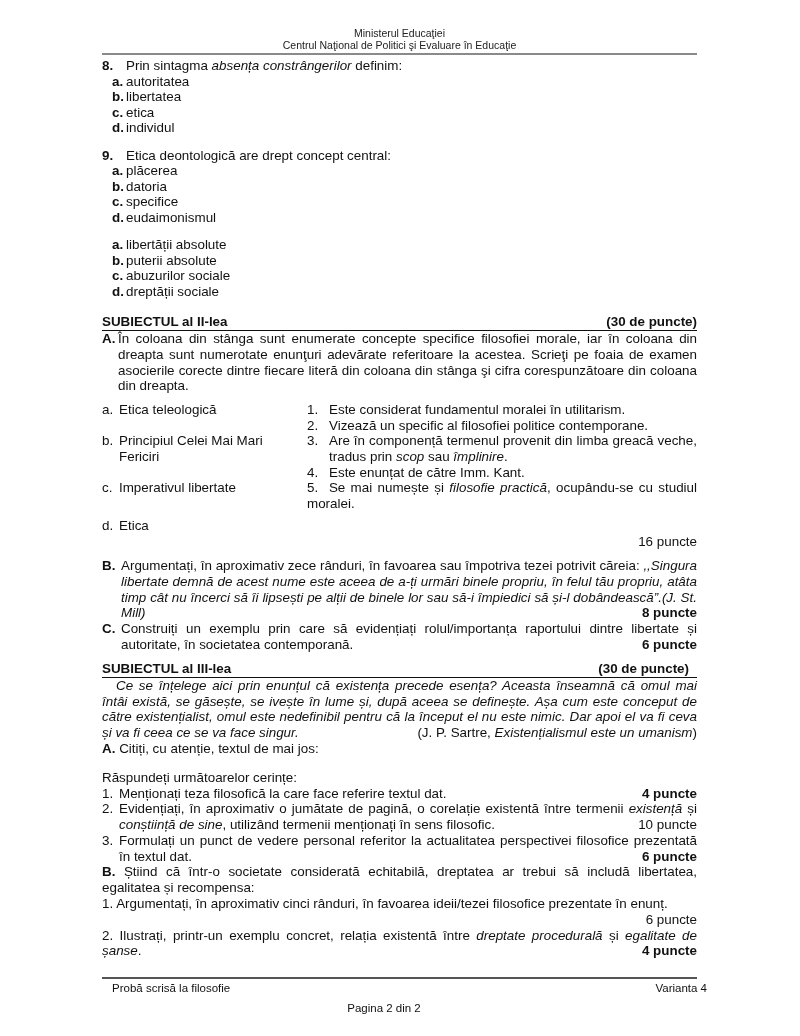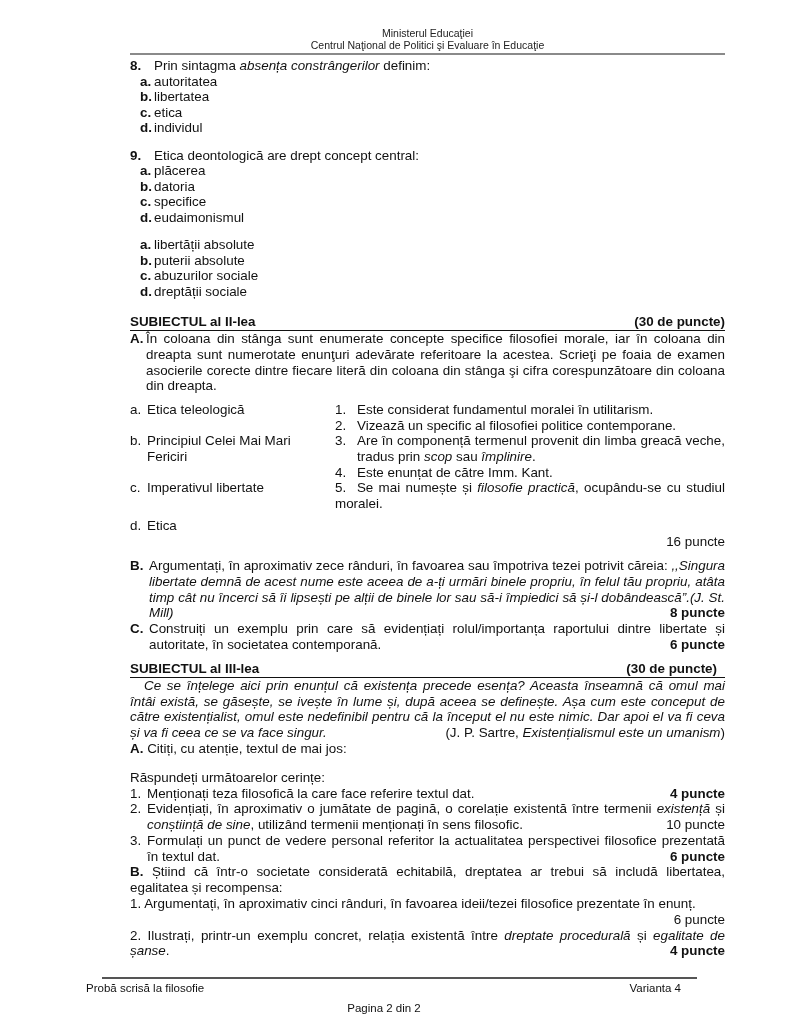--- a/index.html
+++ b/index.html
@@ -1,20 +1,20 @@
 <!DOCTYPE html>
 <html><head>
   <meta charset="utf-8">
   <style>
     html, body { margin: 0; padding: 0; background: #ffffff; }
     body {
       width: 800px; height: 1036px; position: relative; overflow: hidden;
       font-family: "Liberation Sans", sans-serif; color: #111; font-size: 13.4px;
     }
-    .page { position: absolute; left: 102px; top: 0; width: 595px; margin-left: 28px; }
+    .page { position: absolute; left: 102px; top: 0; width: 595px; }
     .hdr { text-align: center; font-size: 10.5px; line-height: 12px; padding-top: 27px; color: #222; }
     .hdr-line { height: 2px; background: #8a8a8a; margin-top: 2px; margin-bottom: 3px; }
     .q { line-height: 15.5px; }
     .q-row { display: flex; }
     .q-num { width: 24px; font-weight: bold; }
     .opt { display: flex; }
     .opt-l { width: 24px; font-weight: bold; text-align: left; padding-left: 10px; box-sizing: border-box; width: 24px; }
     .gap { height: 12px; }
     .sub-title { display: flex; justify-content: space-between; font-weight: bold; text-decoration: underline; line-height: 16px; border-bottom: 1.5px solid #111; text-decoration: none; }
     .para { line-height: 15.8px; text-align: justify; }
@@ -23,21 +23,21 @@
     .hang .txt { flex: 1; text-align: justify; }
     .pts { font-weight: normal; text-align: right; }
     .assoc { display: grid; grid-template-columns: 205px 1fr; line-height: 15.6px; margin-top: 8px; }
     .assoc .left { display: flex; }
     .assoc .left .l { width: 17px; }
     .assoc .right { display: flex; }
     .assoc .right .n { width: 22px; }
     .assoc .right .t { flex: 1; text-align: justify; }
     i { font-style: italic; }
     .footer-line { position: absolute; left: 102px; top: 977px; width: 595px; height: 2px; background: #555; }
-    .footer { position: absolute; left: 86px; top: 982px; width: 595px; display: flex; justify-content: space-between; font-size: 11.5px; }
+    .footer { position: absolute; left: 112px; top: 982px; width: 595px; display: flex; justify-content: space-between; font-size: 11.5px; }
     .pageno { position: absolute; left: 0; width: 768px; top: 1002px; text-align: center; font-size: 11.5px; }
     .num-list { display: flex; }
     .num-list .n { flex: 0 0 17px; }
     .num-list .t { flex: 1; text-align: justify; }
   </style>
 </head>
 <body>
 
 <div class="page">
   <div class="hdr">

